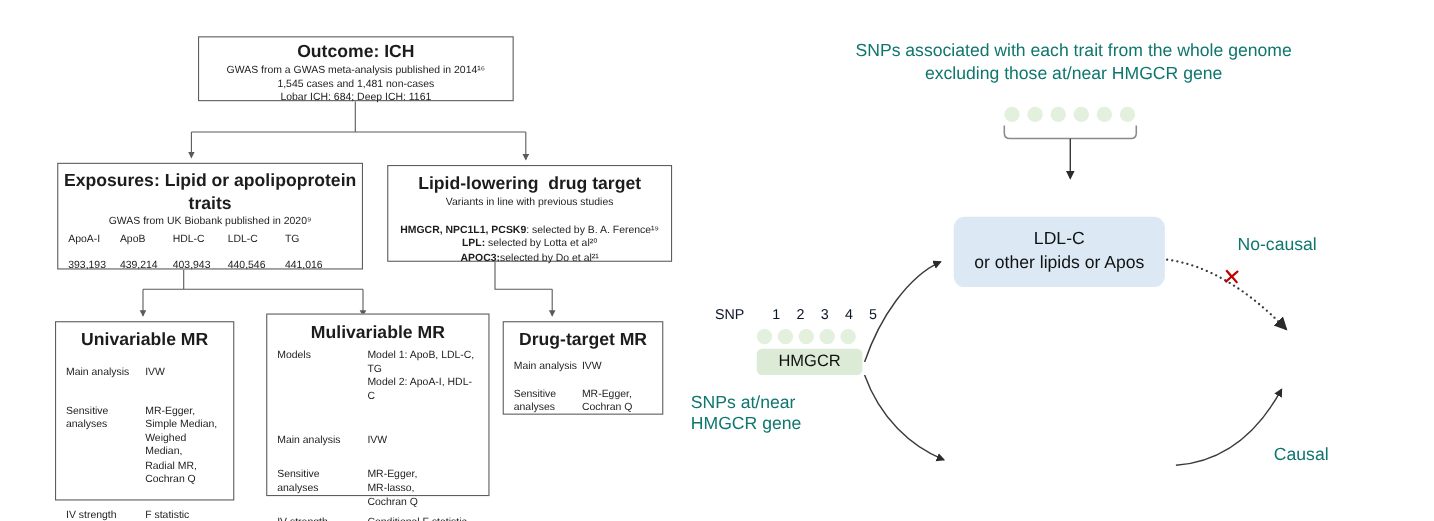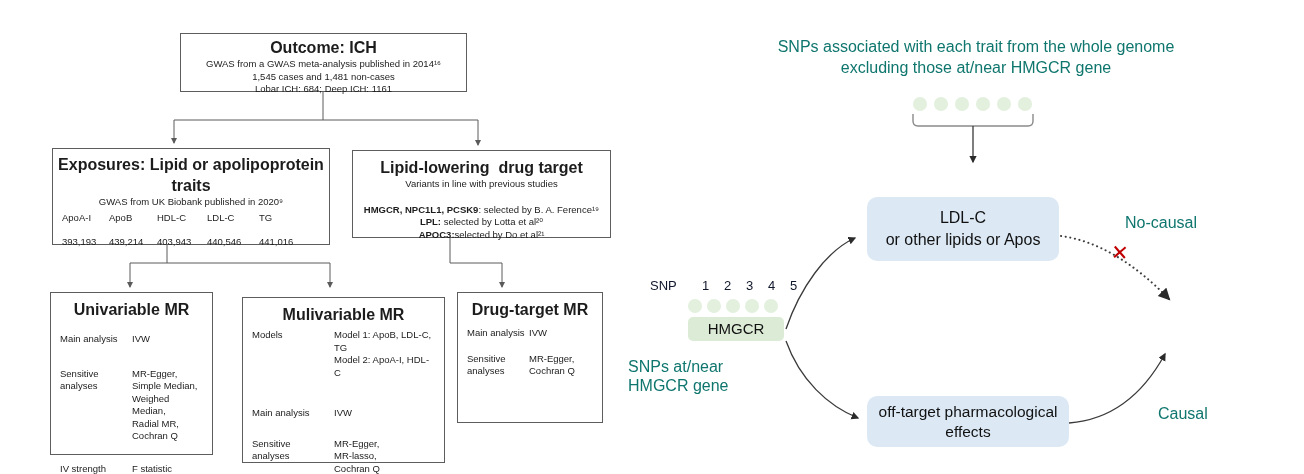--- a/index.html
+++ b/index.html
@@ -123,21 +123,21 @@
 Weighed Median,
 Radial MR,
 Cochran Q</span>
     </div>
     <div class="kv" style="grid-template-columns:72px 1fr;margin-top:20px;">
       <span class="lbl">IV strength</span>
       <span class="ml">F statistic</span>
     </div>
   </div>
 
-  <div class="fbox" id="multivariable-box" style="left:242px;top:297px;width:203px;height:166px;padding-top:6px;">
+  <div class="fbox" id="multivariable-box" style="left:242px;top:285px;width:203px;height:166px;padding-top:6px;">
     <div class="btitle">Mulivariable MR</div>
     <div class="kv" style="grid-template-columns:82px 1fr;margin-top:4px;">
       <span class="lbl">Models</span>
       <span class="ml">Model 1: ApoB, LDL-C, TG
 Model 2: ApoA-I, HDL-C</span>
     </div>
     <div class="kv" style="grid-template-columns:82px 1fr;margin-top:28px;">
       <span class="lbl">Main analysis</span>
       <span class="ml">IVW</span>
     </div>
@@ -146,21 +146,21 @@
       <span class="ml">MR-Egger,
 MR-lasso,
 Cochran Q</span>
     </div>
     <div class="kv" style="grid-template-columns:82px 1fr;margin-top:6px;">
       <span class="lbl">IV strength</span>
       <span class="ml">Conditional F statistic</span>
     </div>
   </div>
 
-  <div class="fbox" id="dtmr-box" style="left:457px;top:292px;width:146px;height:131px;padding-top:6px;">
+  <div class="fbox" id="dtmr-box" style="left:457px;top:292px;width:146px;height:85px;padding-top:6px;">
     <div class="btitle">Drug-target MR</div>
     <div class="kv" style="grid-template-columns:62px 1fr;margin-top:7px;">
       <span class="lbl">Main analysis</span>
       <span class="ml">IVW</span>
     </div>
     <div class="kv" style="grid-template-columns:62px 1fr;margin-top:13px;">
       <span class="lbl">Sensitive analyses</span>
       <span class="ml">MR-Egger,
 Cochran Q</span>
     </div>
@@ -198,22 +198,20 @@
   <div class="rbox" id="hmgcr-box" style="left: 688px; top: 317px; width: 96px; height: 24px; background-color: rgb(220, 235, 214);">
     <span>HMGCR</span>
   </div>
 
   <div class="rtext ml" id="snps-near-label" style="left:628px;top:357px;width:170px;text-align:left;line-height:19px;">SNPs at/near
 HMGCR gene</div>
 
   <div class="rbox ml" id="ldl-box" style="left: 867px; top: 197px; width: 192px; height: 64px; background-color: rgb(220, 233, 245);">LDL-C
 or other lipids or Apos</div>
 
-  <div class="rbox ml" id="offtarget-box" style="left: 867px; top: 396px; width: 202px; height: 51px; font-size: 15.5px; line-height: 20px; background-color: rgb(220, 233, 245);">off-target pharmacological
-effects</div>
 
 
   <div class="rtext" id="nocausal-label" style="left:1125px;top:212px;">No-causal</div>
 
   <div class="rtext" id="causal-label" style="left:1158px;top:403px;">Causal</div>
 
   <div id="red-x" style="left: 1111px; top: 242px; color: rgb(192, 0, 0);">✕</div>
 
 </div>
 

